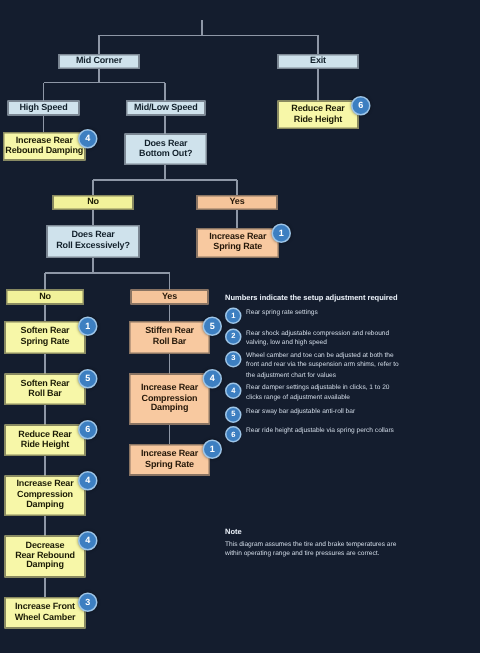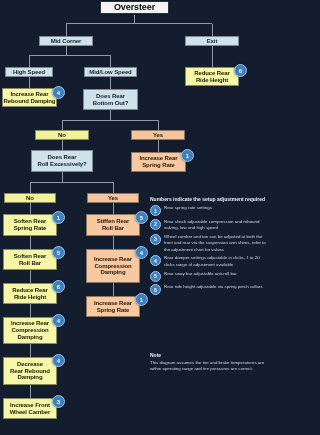--- a/index.html
+++ b/index.html
@@ -152,23 +152,20 @@
       <path d="M30 304 L30 317"></path>
       <path d="M30 344 L30 357"></path>
       <path d="M30 385 L30 398"></path>
 
       <path d="M113 203 L113 214"></path>
       <path d="M113 236 L113 249"></path>
       <path d="M113 283 L113 296"></path>
     </g>
   </svg>
 
-  <div class="node title-node" style="left:100px;top:1px;width:69px;height:13px;">
-    <span>Oversteer</span>
-  </div>
 
   <div class="node stage-node" style="left:39px;top:36px;width:54px;height:10px;">
     <span>Mid Corner</span>
   </div>
 
   <div class="node stage-node" style="left:185px;top:36px;width:54px;height:10px;">
     <span>Exit</span>
   </div>
 
   <div class="node stage-node" style="left:5px;top:67px;width:48px;height:10px;">

